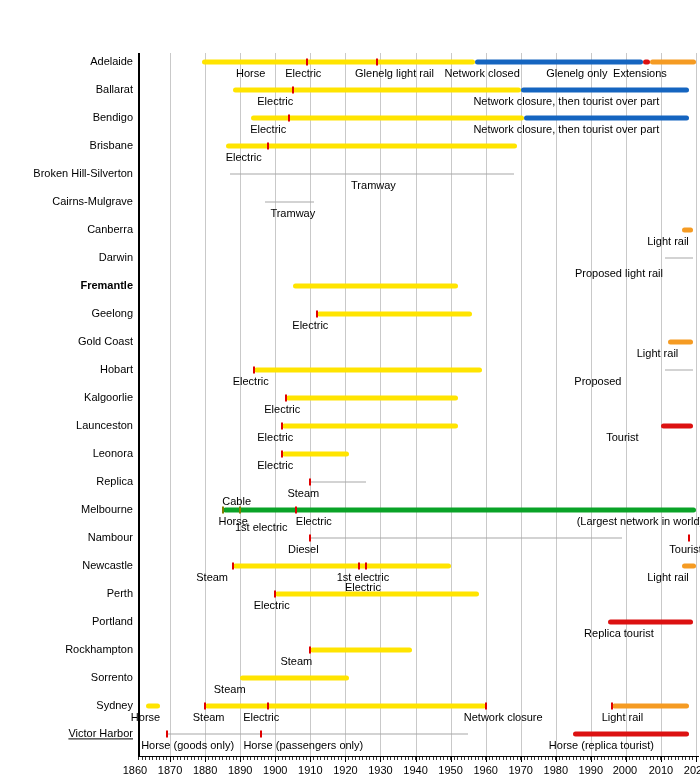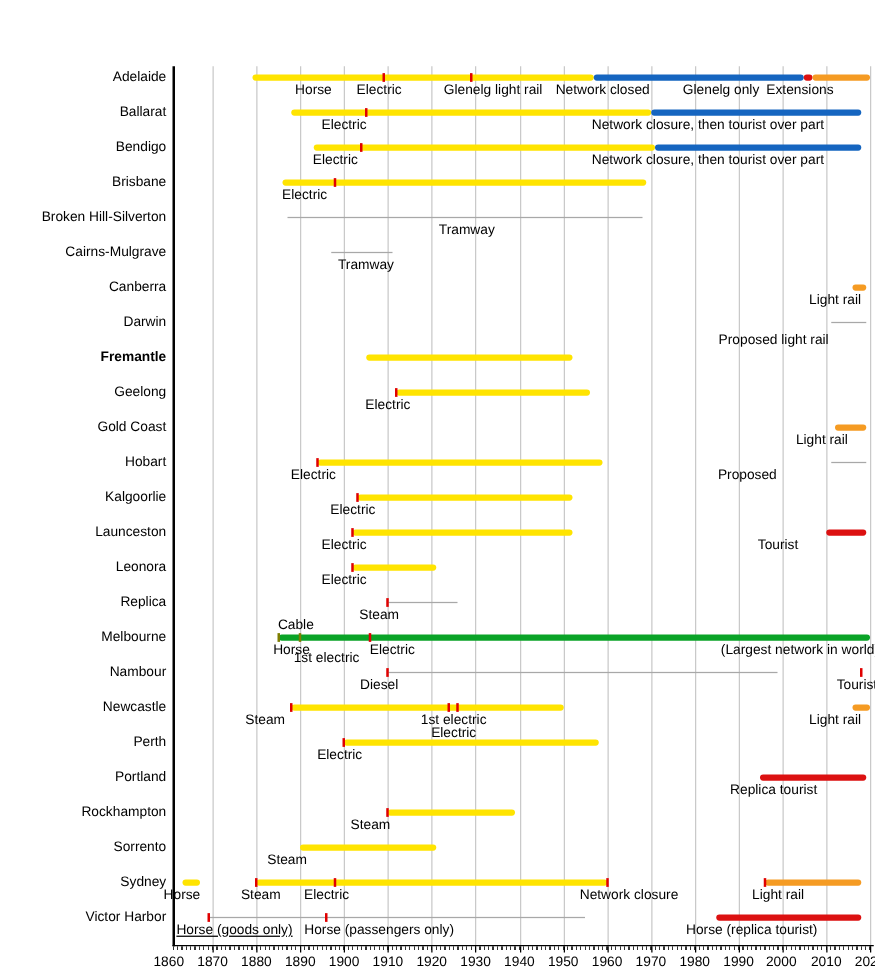--- a/index.html
+++ b/index.html
@@ -199,21 +199,21 @@
     <div class="seg bar" style="left: 611.914px; width: 77.1474px; top: 706px; background: rgb(245, 155, 35);"></div>
     <div class="ev-tick" style="left: 205.137px; top: 706px; background: rgb(224, 0, 0);"></div>
     <div class="ev-tick" style="left: 268.258px; top: 706px; background: rgb(224, 0, 0);"></div>
     <div class="ev-tick" style="left: 485.673px; top: 706px; background: rgb(224, 0, 0);"></div>
     <div class="ev-tick" style="left: 611.914px; top: 706px; background: rgb(224, 0, 0);"></div>
     <div class="ann" style="left: 145.523px; top: 717px;">Horse</div>
     <div class="ann" style="left: 208.644px; top: 717px;">Steam</div>
     <div class="ann" style="left: 261.244px; top: 717px;">Electric</div>
     <div class="ann" style="left: 503.207px; top: 717px;">Network closure</div>
     <div class="ann" style="left: 622.434px; top: 717px;">Light rail</div>
-    <div class="row-label" style="top: 734px;">Victor Harbor</div>
+    <div class="row-label" style="top: 734px; text-decoration: underline;">Victor Harbor</div>
     <div class="seg thin" style="left: 166.563px; width: 301.576px; top: 734px; background: rgb(168, 168, 168);"></div>
     <div class="seg bar" style="left: 573.341px; width: 115.721px; top: 734px; background: rgb(220, 17, 17);"></div>
     <div class="ev-tick" style="left: 166.563px; top: 734px; background: rgb(224, 0, 0);"></div>
     <div class="ev-tick" style="left: 261.244px; top: 734px; background: rgb(224, 0, 0);"></div>
-    <div class="ann" style="left: 187.603px; top: 745px; text-decoration: underline;">Horse (goods only)</div>
+    <div class="ann" style="left: 187.603px; top: 745px;">Horse (goods only)</div>
     <div class="ann" style="left: 303.325px; top: 745px;">Horse (passengers only)</div>
     <div class="ann" style="left: 601.394px; top: 745px;">Horse (replica tourist)</div>
   </div>
 
 </body></html>

